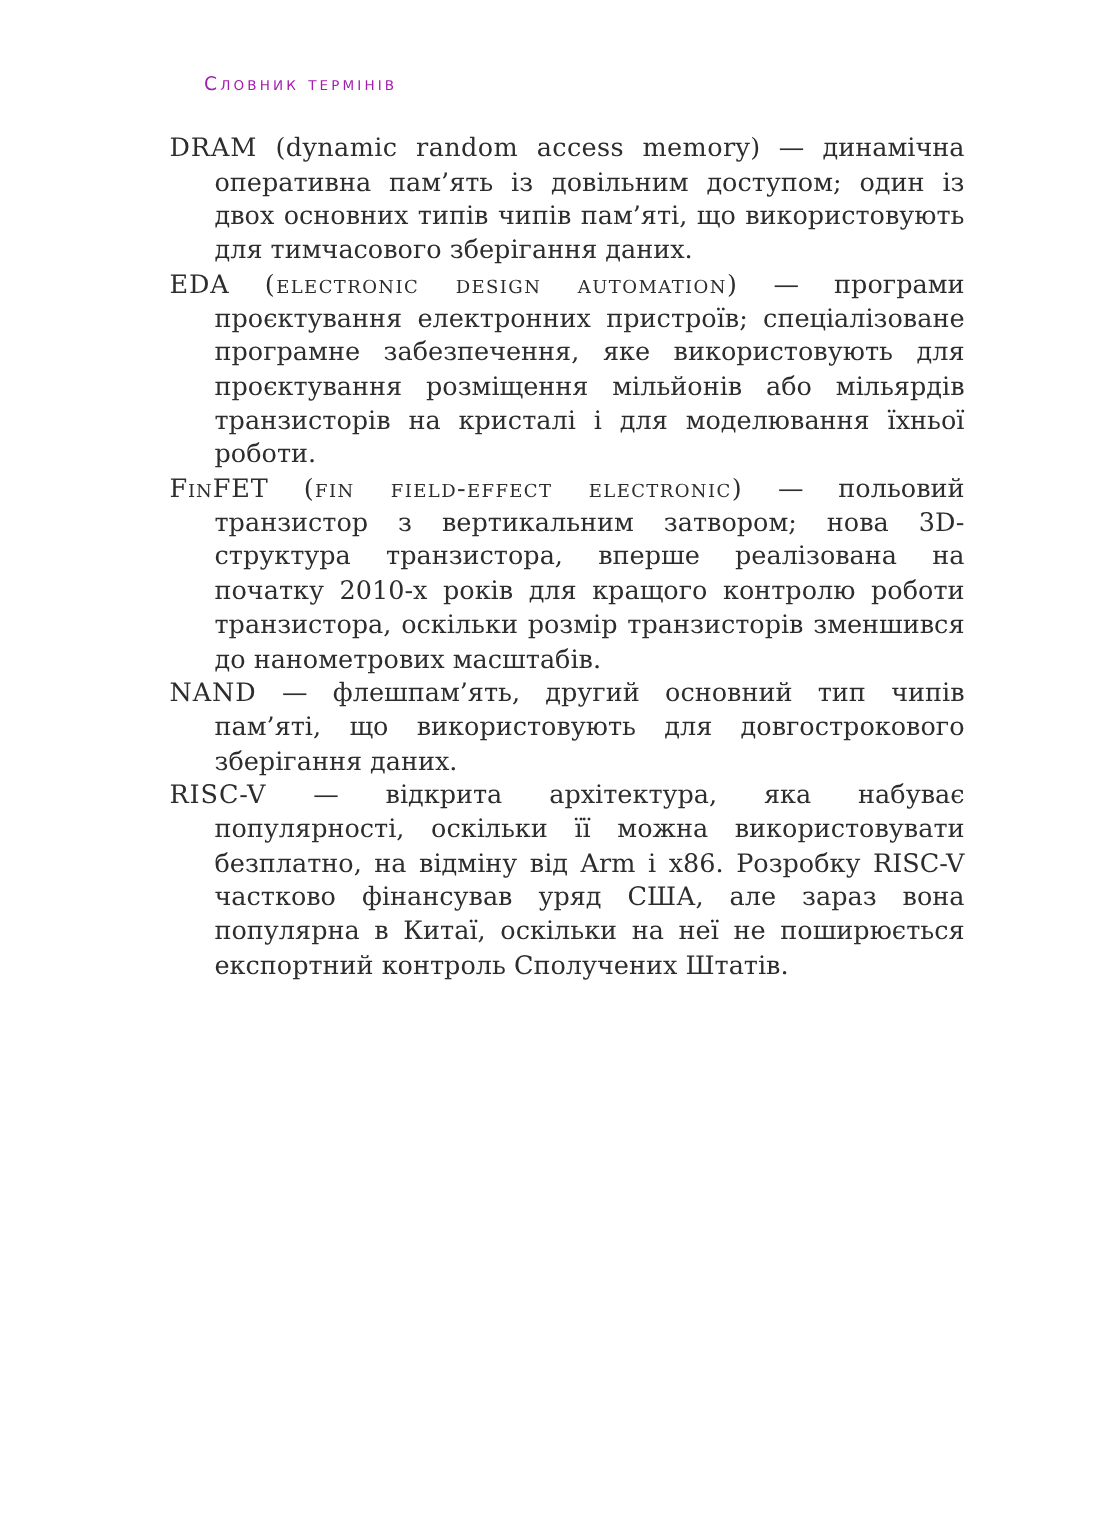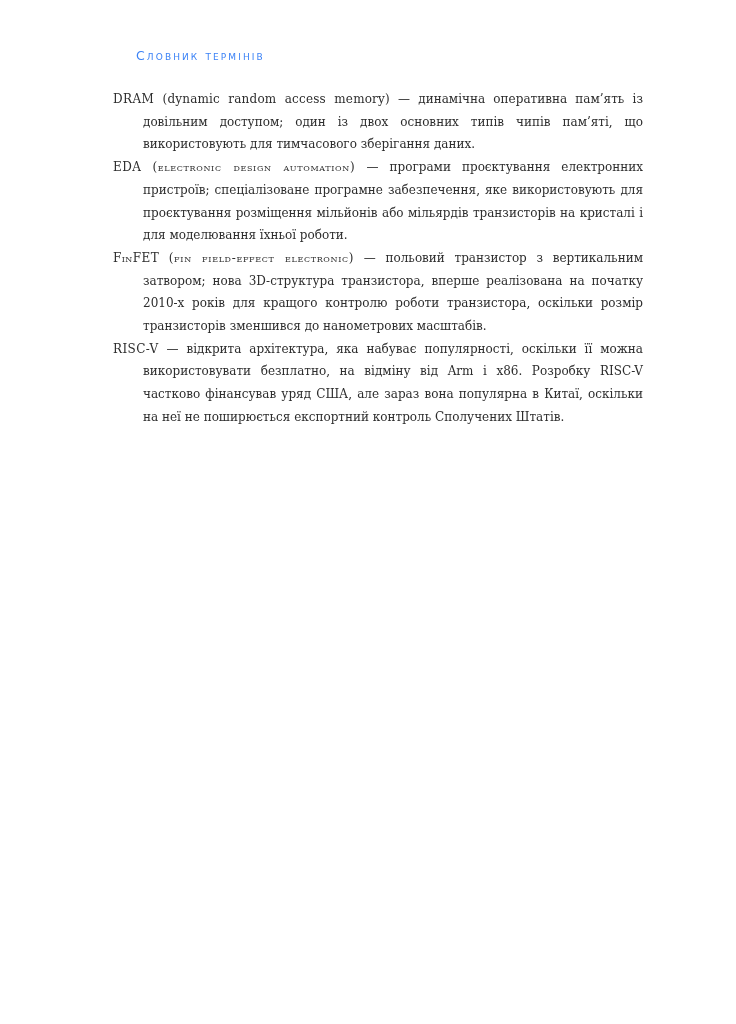--- a/index.html
+++ b/index.html
@@ -15,34 +15,34 @@
     overflow: hidden;
   }
   .running-head {
     position: absolute;
     left: 136px;
     top: 48px;
     font-family: "DejaVu Sans", "Liberation Sans", sans-serif;
     font-size: 12.5px;
     font-variant: small-caps;
     letter-spacing: 2.1px;
-    color: #3b82f6;
+    color: #a21caf;
   }
   .glossary {
     position: absolute;
     left: 113px;
     top: 88px;
     width: 530px;
   }
   .entry {
     margin: 0;
     padding-left: 30px;
     text-indent: -30px;
     font-family: "DejaVu Serif", "Liberation Serif", serif;
-    font-size: 12px;
+    font-size: 17px;
     line-height: 22.7px;
     text-align: justify;
     color: #2d2d2d;
   }
   .term {
     font-variant: small-caps;
     letter-spacing: 0.035em;
   }
   .paren.sc {
     font-variant: small-caps;
@@ -61,18 +61,19 @@
 
   <main class="glossary">
 
     <p class="entry"><span class="term">DRAM</span> <span class="paren plain">(dynamic random access memory)</span> <span class="definition">— динамічна оперативна пам’ять із довільним доступом; один із двох основних типів чипів пам’яті, що використовують для тимчасового зберігання даних.</span></p>
 
     <p class="entry"><span class="term">EDA</span> <span class="paren sc">(electronic design automation)</span> <span class="definition">— програми проєктування електронних пристроїв; спеціалізоване програмне забезпечення, яке використовують для проєктування розміщення мільйонів або мільярдів транзисторів на кристалі і для моделювання їхньої роботи.</span></p>
 
     <p class="entry"><span class="term">FinFET</span> <span class="paren sc">(fin field-effect electronic)</span> <span class="definition">— польовий транзистор з вертикальним затвором; нова 3D-структура транзистора, вперше реалізована на початку 2010-х років для кращого контролю роботи транзистора, оскільки розмір транзисторів зменшився до нанометрових масштабів.</span></p>
 
 
+    <p class="entry"><span class="term">NAND</span> <span class="definition">— флешпам’ять, другий основний тип чипів пам’яті, що використовують для довгострокового зберігання даних.</span></p>
 
     <p class="entry"><span class="term">RISC-V</span> <span class="definition">— відкрита архітектура, яка набуває популярності, оскільки її можна використовувати безплатно, на відміну від Arm і x86. Розробку RISC-V частково фінансував уряд США, але зараз вона популярна в Китаї, оскільки на неї не поширюється експортний контроль Сполучених Штатів.</span></p>
 
 
   </main>
 </div>
 
 </body></html>

